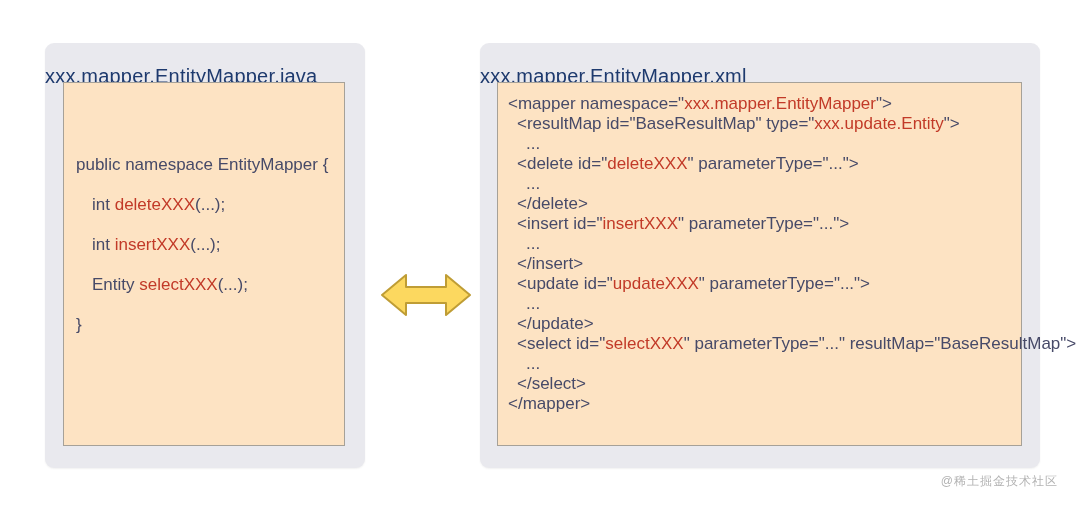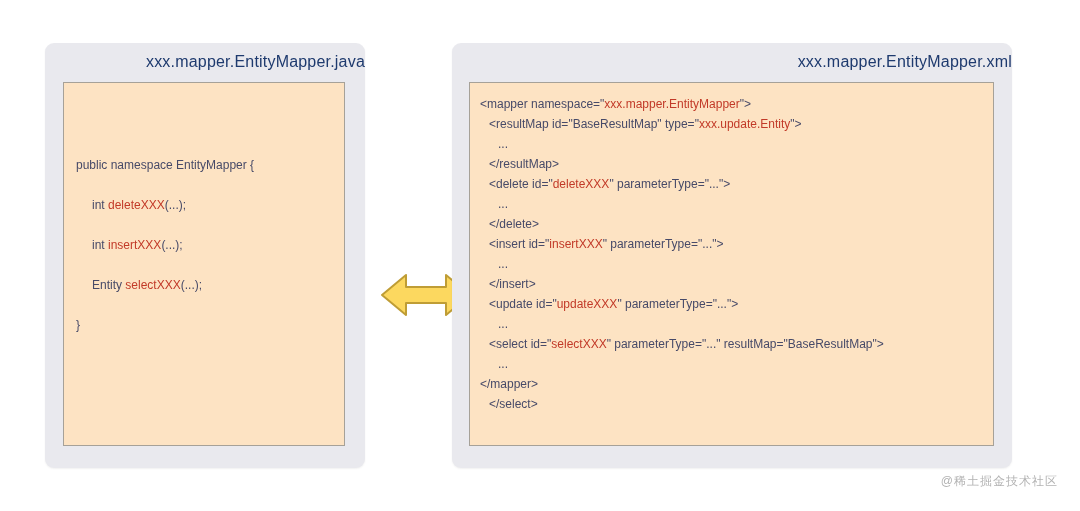--- a/index.html
+++ b/index.html
@@ -16,32 +16,32 @@
   html,body{margin:0;padding:0;}
   body{
     width:1080px;height:511px;position:relative;background:#ffffff;
     font-family:"Liberation Sans", sans-serif;overflow:hidden;
   }
   .panel{
     position:absolute;top:43px;height:425px;background:var(--panel-bg);
     border-radius:9px;box-shadow:0 1px 2px rgba(0,0,0,0.06);
   }
   .panel-left{left:45px;width:320px;}
-  .panel-right{left:452px;width:560px;}
+  .panel-right{left:480px;width:560px;}
   .panel-title{
-    text-align:right;padding-top:10px;font-size:16px;letter-spacing:0.2px;
+    text-align:left;padding-top:22px;font-size:20px;letter-spacing:0.2px;
     color:var(--title-color);
   }
   .code-box{
     position:absolute;background:var(--box-bg);
     border:1px solid var(--box-border);box-sizing:border-box;
   }
   .code-box-java{left:18px;top:39px;width:282px;height:364px;padding:62px 0 0 12px;}
   .code-box-xml{left:17px;top:39px;width:525px;height:364px;padding:11px 0 0 10px;}
-  .code-line{white-space:pre;font-size:12px;}
+  .code-line{white-space:pre;font-size:17px;}
   .code-box-java .code-line{line-height:40px;}
   .code-box-xml .code-line{line-height:20px;}
   .seg-default{color:var(--code-default);}
   .seg-red{color:var(--code-red);}
   .sync-arrow{position:absolute;left:379px;top:271px;width:94px;height:48px;}
   .watermark{
     position:absolute;top:473px;right:22px;font-size:12px;
     color:var(--watermark-color);letter-spacing:1px;
   }
 </style>
@@ -62,29 +62,29 @@
 <svg class="sync-arrow" viewBox="0 0 94 48">
   <path d="M3 24 L27 4 L27 16 L67 16 L67 4 L91 24 L67 44 L67 32 L27 32 L27 44 Z" fill="#fcd85f" stroke="#bf9d35" stroke-width="2" stroke-linejoin="round"></path>
 </svg>
 
 <div class="panel panel-right">
   <div class="panel-title">xxx.mapper.EntityMapper.xml</div>
   <div class="code-box code-box-xml" id="xml-code">
       <div class="code-line" style="padding-left: 0px;"><span class="seg-default">&lt;mapper namespace="</span><span class="seg-red">xxx.mapper.EntityMapper</span><span class="seg-default">"&gt;</span></div>
       <div class="code-line" style="padding-left: 9px;"><span class="seg-default">&lt;resultMap id="BaseResultMap" type="</span><span class="seg-red">xxx.update.Entity</span><span class="seg-default">"&gt;</span></div>
       <div class="code-line" style="padding-left: 18px;"><span class="seg-default">...</span></div>
-      <div class="code-line" style="padding-left: 9px;"><span class="seg-default">&lt;/resultMap&gt;</span></div>
       <div class="code-line" style="padding-left: 9px;"><span class="seg-default">&lt;delete id="</span><span class="seg-red">deleteXXX</span><span class="seg-default">" parameterType="..."&gt;</span></div>
       <div class="code-line" style="padding-left: 18px;"><span class="seg-default">...</span></div>
       <div class="code-line" style="padding-left: 9px;"><span class="seg-default">&lt;/delete&gt;</span></div>
       <div class="code-line" style="padding-left: 9px;"><span class="seg-default">&lt;insert id="</span><span class="seg-red">insertXXX</span><span class="seg-default">" parameterType="..."&gt;</span></div>
       <div class="code-line" style="padding-left: 18px;"><span class="seg-default">...</span></div>
       <div class="code-line" style="padding-left: 9px;"><span class="seg-default">&lt;/insert&gt;</span></div>
       <div class="code-line" style="padding-left: 9px;"><span class="seg-default">&lt;update id="</span><span class="seg-red">updateXXX</span><span class="seg-default">" parameterType="..."&gt;</span></div>
       <div class="code-line" style="padding-left: 18px;"><span class="seg-default">...</span></div>
+      <div class="code-line" style="padding-left: 9px;"><span class="seg-default">&lt;/update&gt;</span></div>
       <div class="code-line" style="padding-left: 9px;"><span class="seg-default">&lt;select id="</span><span class="seg-red">selectXXX</span><span class="seg-default">" parameterType="..." resultMap="BaseResultMap"&gt;</span></div>
       <div class="code-line" style="padding-left: 18px;"><span class="seg-default">...</span></div>
+      <div class="code-line" style="padding-left: 9px;"><span class="seg-default">&lt;/select&gt;</span></div>
       <div class="code-line" style="padding-left: 0px;"><span class="seg-default">&lt;/mapper&gt;</span></div>
-      <div class="code-line" style="padding-left: 9px;"><span class="seg-default">&lt;/select&gt;</span></div>
     </div>
 </div>
 
 <div class="watermark">@稀土掘金技术社区</div>
 
 </body></html>

